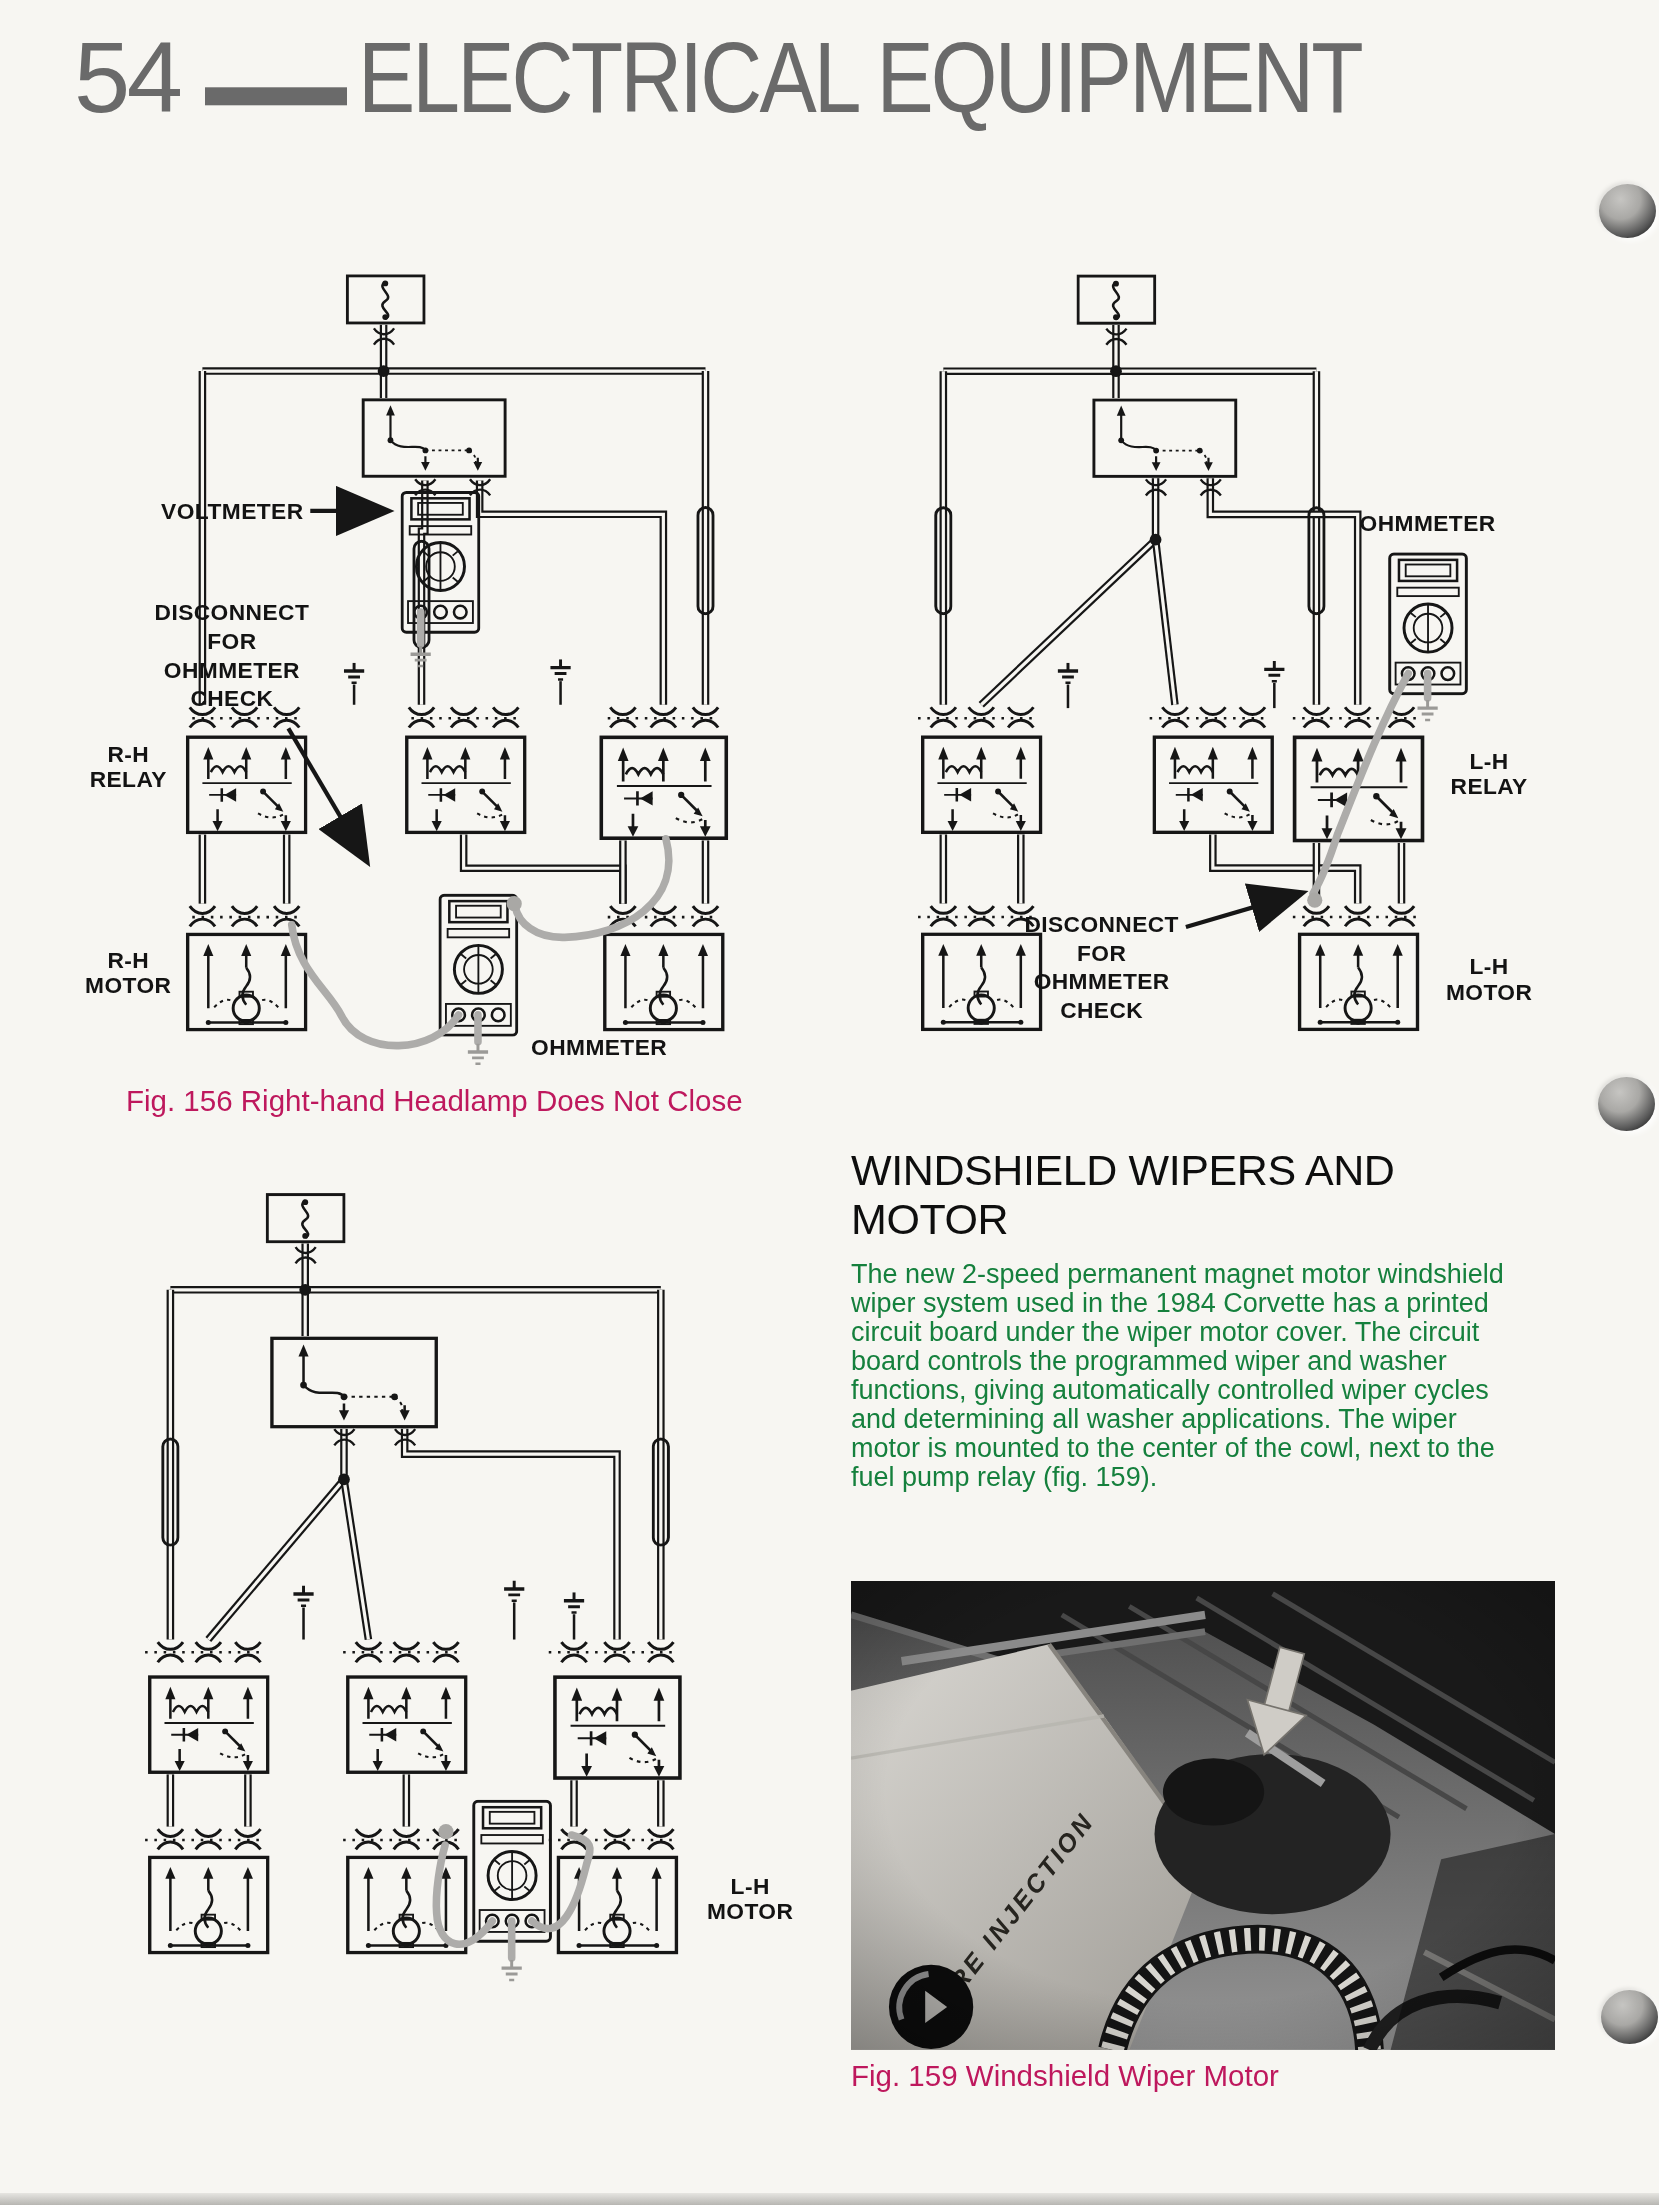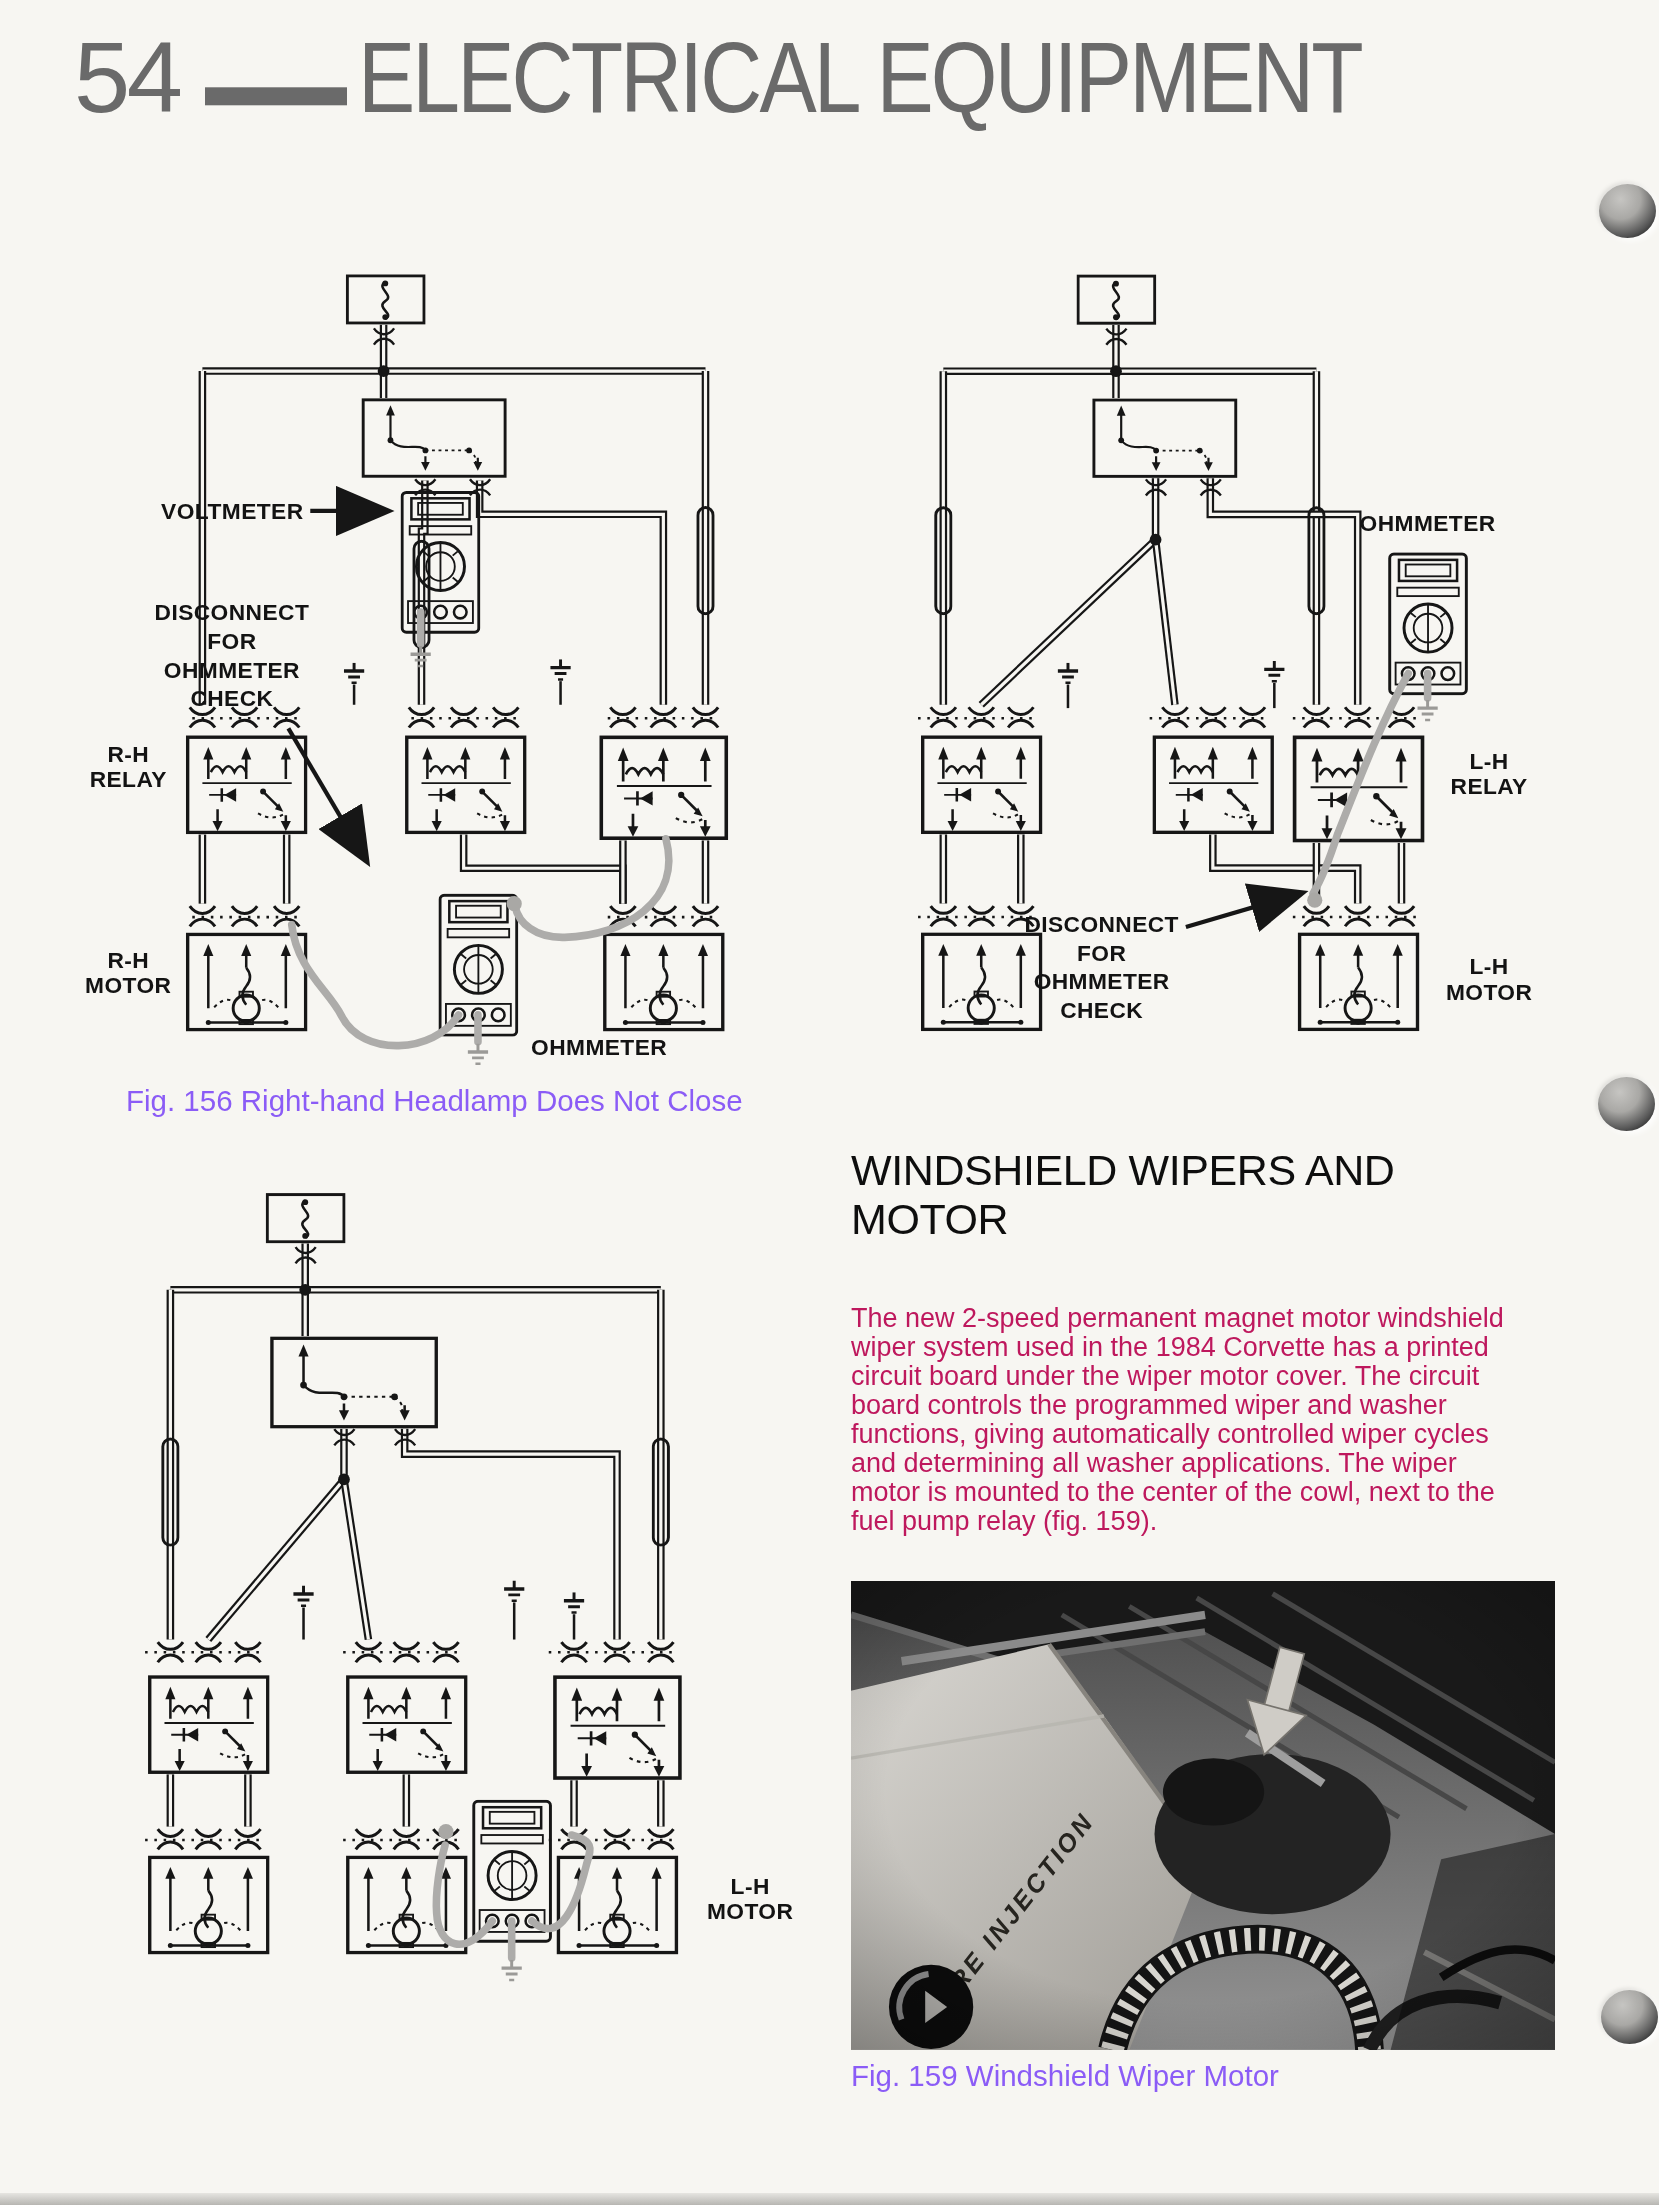--- a/index.html
+++ b/index.html
@@ -6,25 +6,25 @@
   .page{position:relative;width:1659px;height:2205px;background:#f7f6f2;
         font-family:"Liberation Sans",sans-serif;overflow:hidden}
   
   .masthead{position:absolute;left:74px;top:22px;color:#6a6a6a;font-weight:normal;
             font-size:101px;line-height:1.1;letter-spacing:-3.4px;white-space:nowrap}
   .masthead .num{display:inline-block}
   .masthead .dash{display:inline-block;width:142px;height:18.5px;background:#6a6a6a;
                   margin:0 11.8px 0 25px;transform:translateY(-6.7px)}
   .masthead .ttl{display:inline-block;transform:scaleX(.85);transform-origin:0 50%}
   
-  .cap{position:absolute;font-size:29.5px;color:#8b5cf6;white-space:nowrap}
+  .cap{position:absolute;font-size:29.5px;color:#be185d;white-space:nowrap}
   .h2{position:absolute;left:851px;top:1146px;font-size:43px;line-height:49px;
       font-weight:normal;color:#0e0e0e;letter-spacing:-0.4px}
-  .body-text{position:absolute;left:851px;top:1304px;width:666px;font-size:27px;
-             line-height:29px;color:#be185d}
+  .body-text{position:absolute;left:851px;top:1260px;width:666px;font-size:27px;
+             line-height:29px;color:#15803d}
   
   .hole{position:absolute;width:57px;height:54px;border-radius:50%;
         background:radial-gradient(circle at 38% 28%,#c6c5c2 0%,#a9a8a5 38%,#565656 70%,#141414 92%);
         box-shadow:3.4px 2.5px 5.9px rgba(255,255,255,.9),-1.7px -1.7px 4.2px rgba(0,0,0,.10)}
   .bottom-strip{position:absolute;left:0;top:2193px;width:100%;height:12.6px;
                 background:linear-gradient(#e6e5e1,#b3b2ae)}
   
   svg.fig{position:absolute;color:#161616}
   .dbl{fill:none;stroke:#161616;stroke-width:9}
   .dbl-in{fill:none;stroke:#f7f6f2;stroke-width:3.8}

